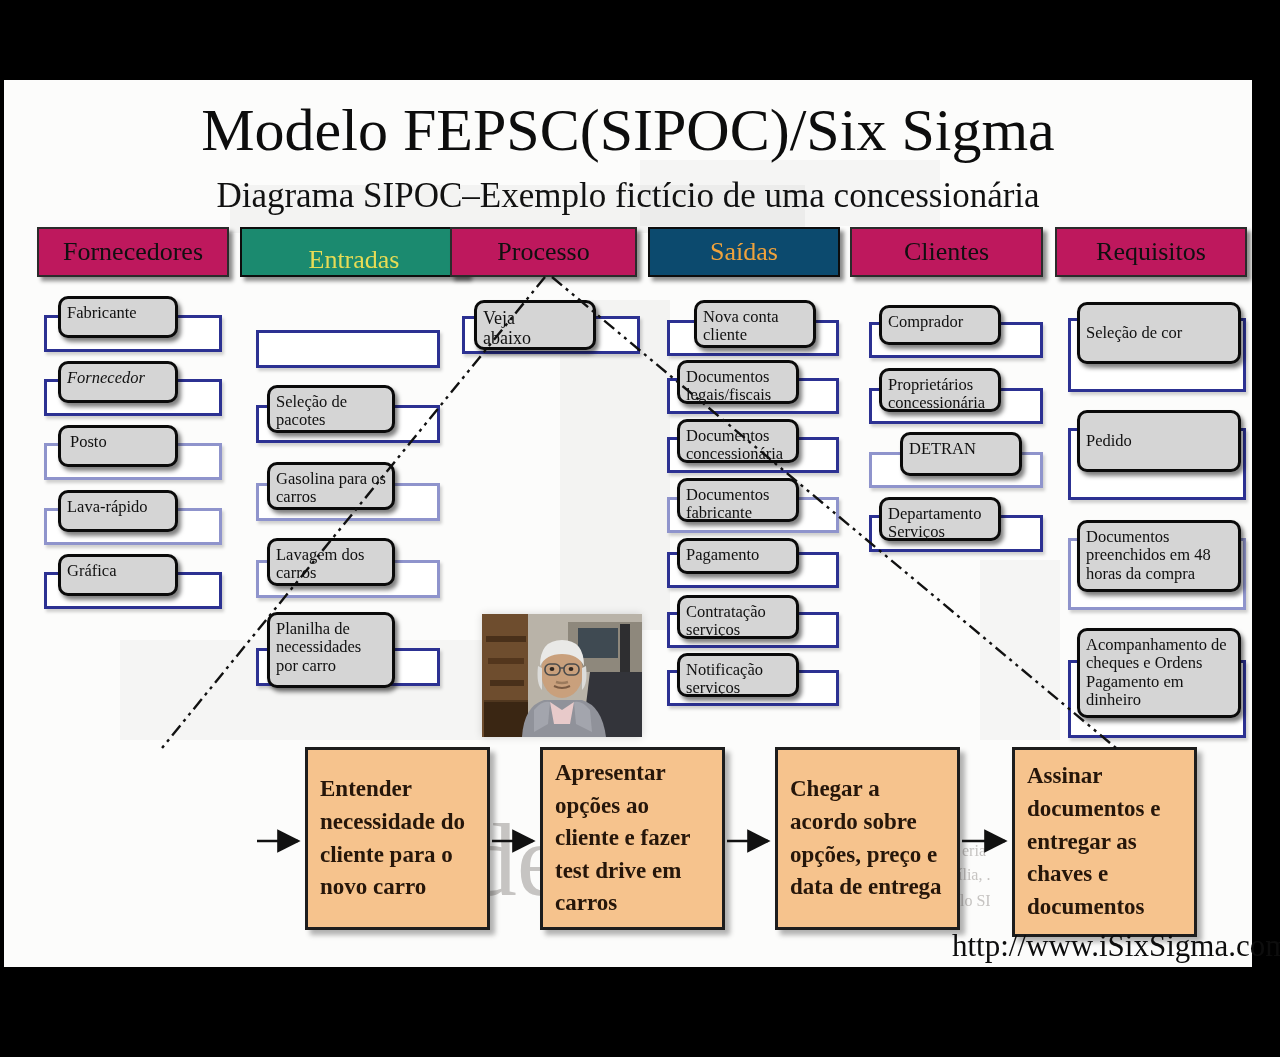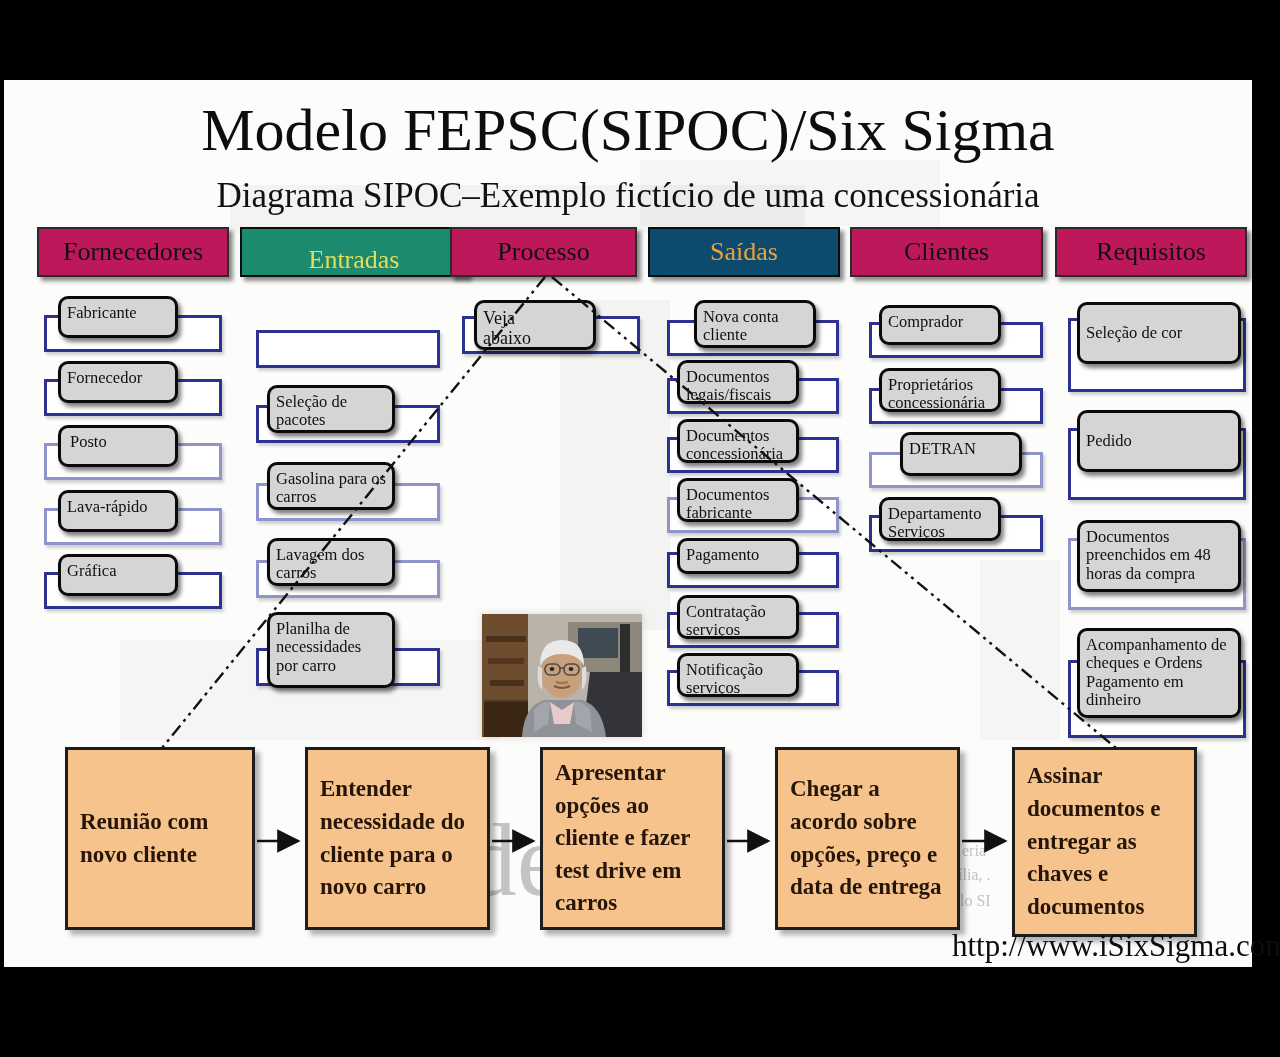--- a/index.html
+++ b/index.html
@@ -65,21 +65,21 @@
   <div class="hdr" style="left:1055px;width:192px;">
       <span>Requisitos</span>
     </div>
   <div class="hdr" style="left:850px;width:193px;">
       <span>Clientes</span>
     </div>
 
   <div class="bk" style="left:44px;top:315px;width:178px;height:37px;"></div>
   <div class="fb" style="left:58px;top:296px;width:120px;height:42px;"><span>Fabricante</span></div>
   <div class="bk" style="left:44px;top:379px;width:178px;height:37px;"></div>
-  <div class="fb" style="left:58px;top:361px;width:120px;height:42px;"><span>Fornecedor</span></div>
+  <div class="fb" style="left:58px;top:361px;width:120px;height:42px;font-style:italic;"><span>Fornecedor</span></div>
   <div class="bk lt" style="left:44px;top:443px;width:178px;height:37px;"></div>
   <div class="fb" style="left:58px;top:425px;width:120px;height:42px;padding-left:9px;"><span>Posto</span></div>
   <div class="bk lt" style="left:44px;top:508px;width:178px;height:37px;"></div>
   <div class="fb" style="left:58px;top:490px;width:120px;height:42px;"><span>Lava-rápido</span></div>
   <div class="bk" style="left:44px;top:572px;width:178px;height:37px;"></div>
   <div class="fb" style="left:58px;top:554px;width:120px;height:42px;"><span>Gráfica</span></div>
 
   <div class="bk" style="left:256px;top:330px;width:184px;height:38px;"></div>
   <div class="bk" style="left:256px;top:405px;width:184px;height:38px;"></div>
   <div class="fb" style="left:267px;top:385px;width:128px;height:48px;"><span>Seleção de pacotes</span></div>
@@ -155,23 +155,20 @@
     <path d="M104 52 Q106 70 100 76 L100 54 Z" fill="#dcdcda"></path>
     <rect x="63" y="50" width="15" height="11" rx="5" fill="none" stroke="#4a4a4a" stroke-width="1.6"></rect>
     <rect x="82" y="50" width="15" height="11" rx="5" fill="none" stroke="#4a4a4a" stroke-width="1.6"></rect>
     <line x1="78" y1="54" x2="82" y2="54" stroke="#4a4a4a" stroke-width="1.4"></line>
     <ellipse cx="70" cy="55" rx="2.4" ry="2" fill="#2f2620"></ellipse>
     <ellipse cx="89" cy="55" rx="2.4" ry="2" fill="#2f2620"></ellipse>
     <path d="M72 72 Q80 76 88 72" fill="none" stroke="#7a5a42" stroke-width="2"></path>
     <path d="M74 68 Q80 70 86 68" fill="none" stroke="#9b7a5c" stroke-width="2.4"></path>
   </svg>
 
-  <div class="step" style="left:65px;width:190px;justify-content:flex-start;">
-      <span>Reunião com novo cliente</span>
-    </div>
   <div class="step" style="left:305px;width:185px;">
       <span>Entender necessidade do cliente para o novo carro</span>
     </div>
   <div class="step" style="left:540px;width:185px;">
       <span>Apresentar opções ao cliente e fazer test drive em carros</span>
     </div>
   <div class="step" style="left:775px;width:185px;">
       <span>Chegar a acordo sobre opções, preço e data de entrega</span>
     </div>
   <div class="step" style="left:1012px;width:185px;height:190px;">

